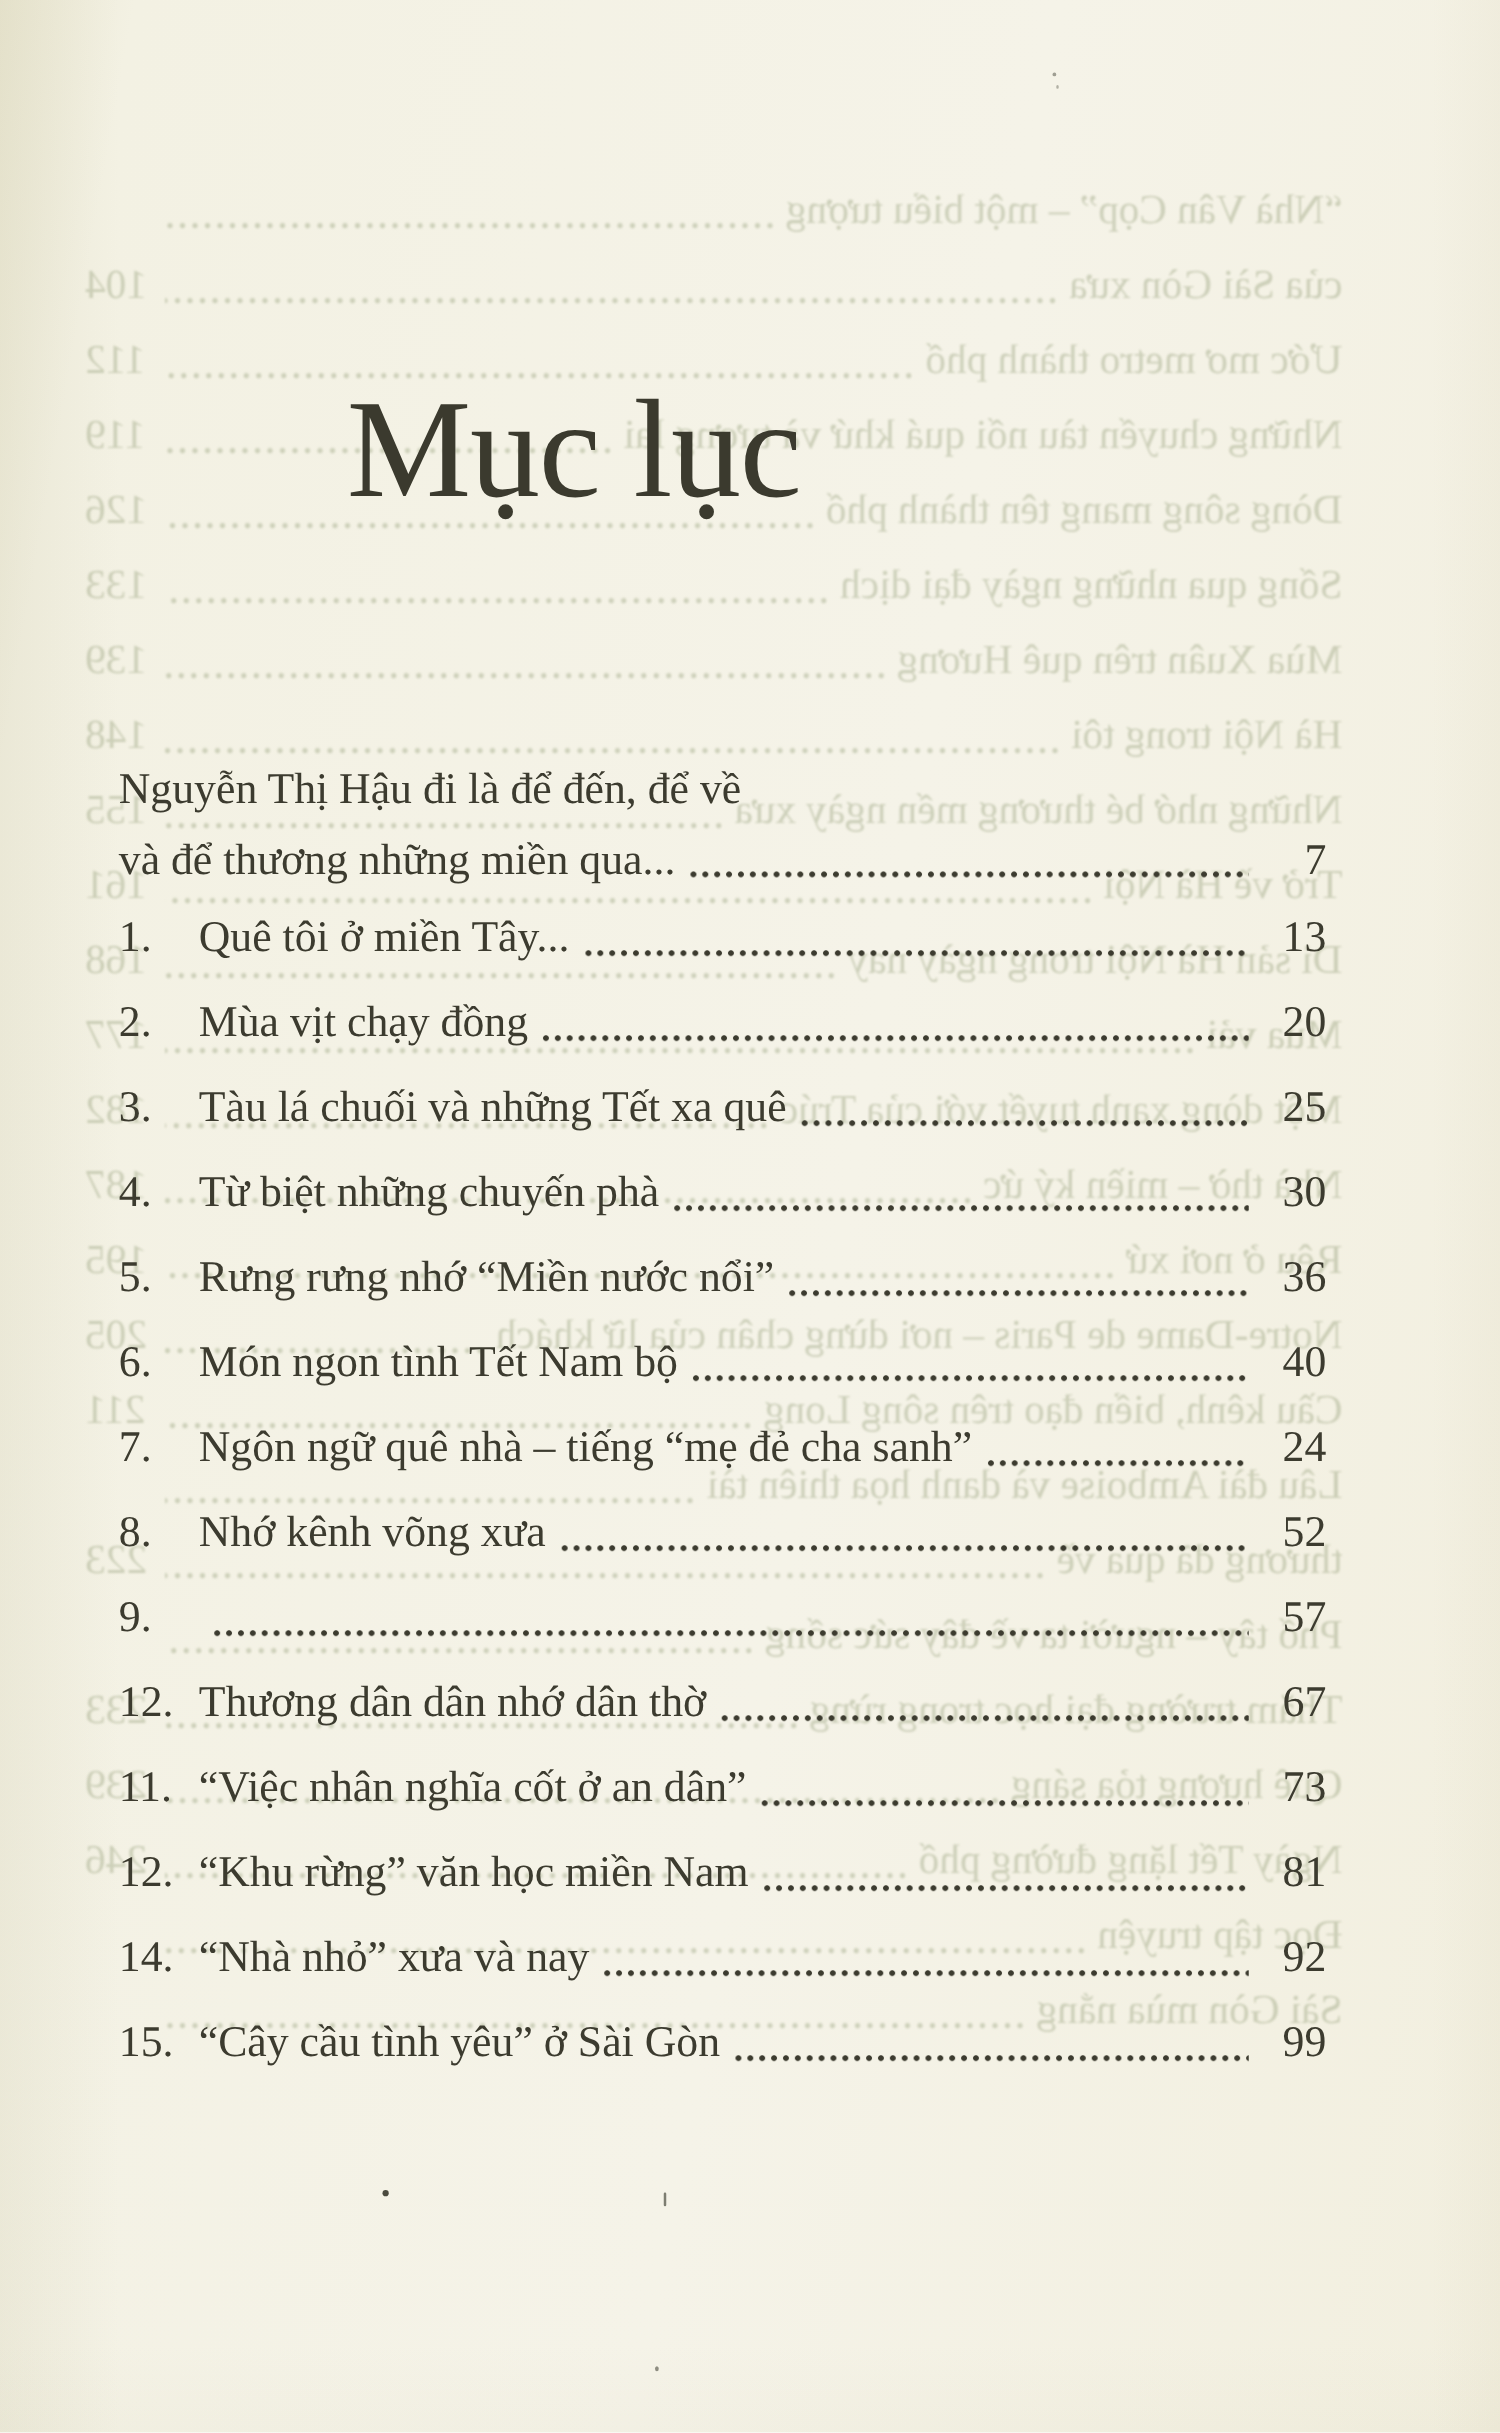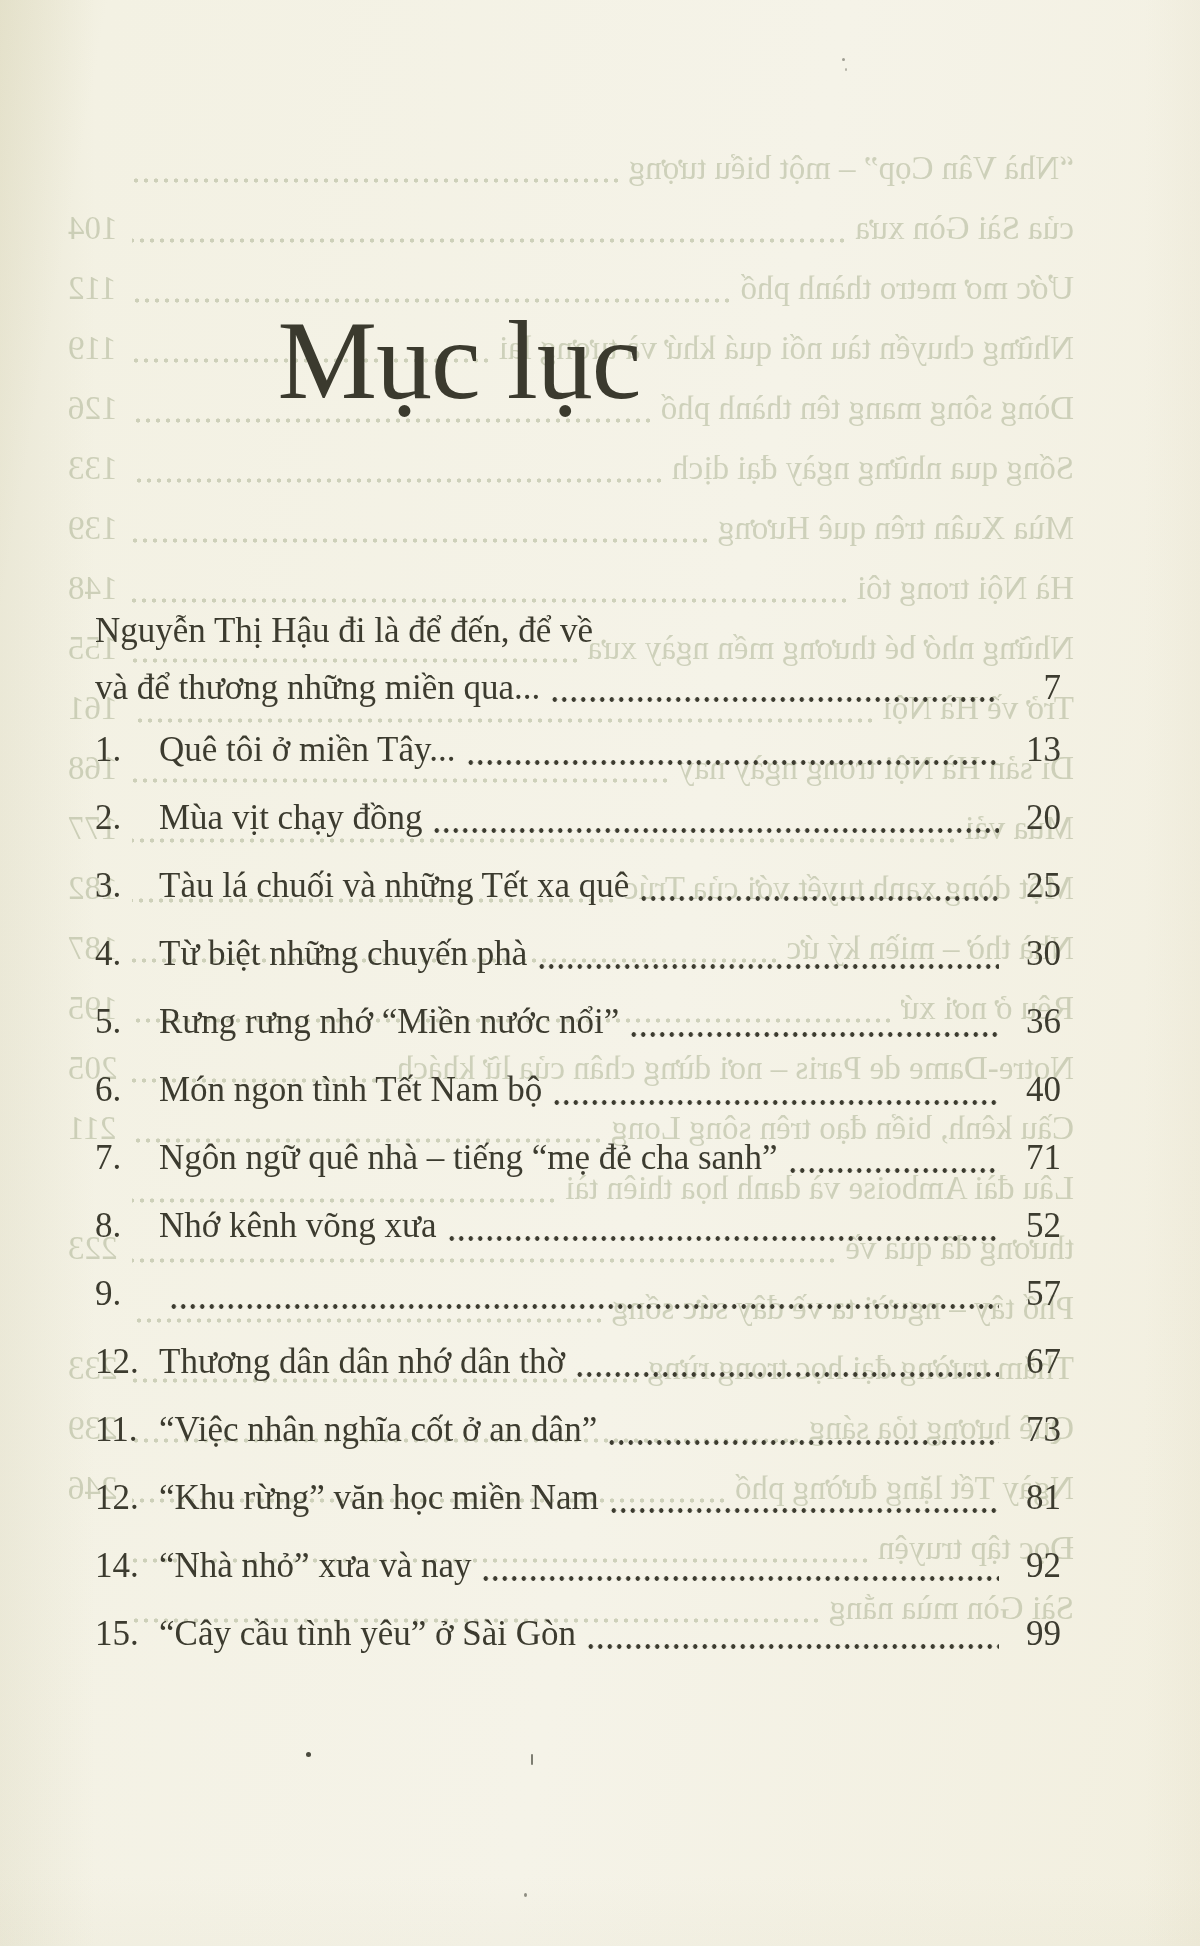--- a/index.html
+++ b/index.html
@@ -234,21 +234,21 @@
         <div class="row">
           <span class="num">6.</span>
           <span class="txt">Món ngon tình Tết Nam bộ</span>
           <span class="leader"></span>
           <span class="pg">40</span>
         </div>
         <div class="row">
           <span class="num">7.</span>
           <span class="txt">Ngôn ngữ quê nhà – tiếng “mẹ đẻ cha sanh”</span>
           <span class="leader"></span>
-          <span class="pg">71</span>
+          <span class="pg">24</span>
         </div>
         <div class="row">
           <span class="num">8.</span>
           <span class="txt">Nhớ kênh võng xưa</span>
           <span class="leader"></span>
           <span class="pg">52</span>
         </div>
         <div class="row">
           <span class="num">9.</span>
           <span class="leader"></span>

